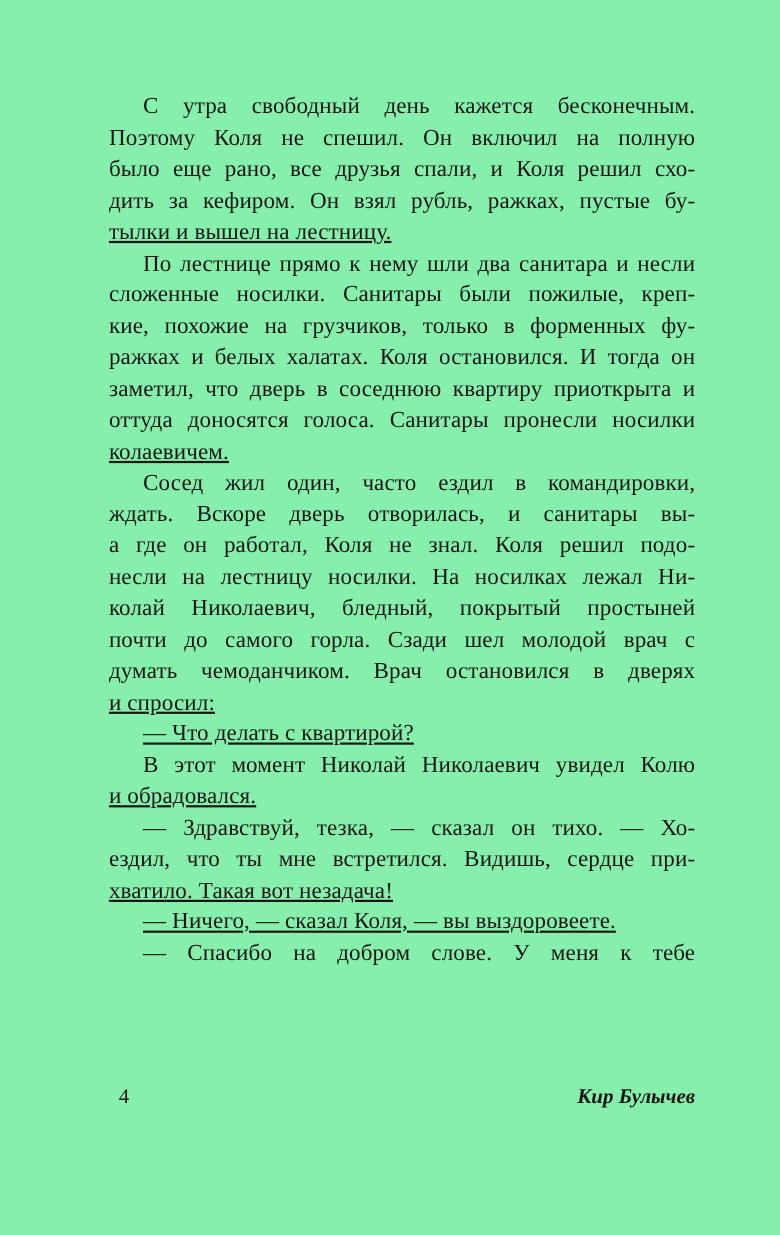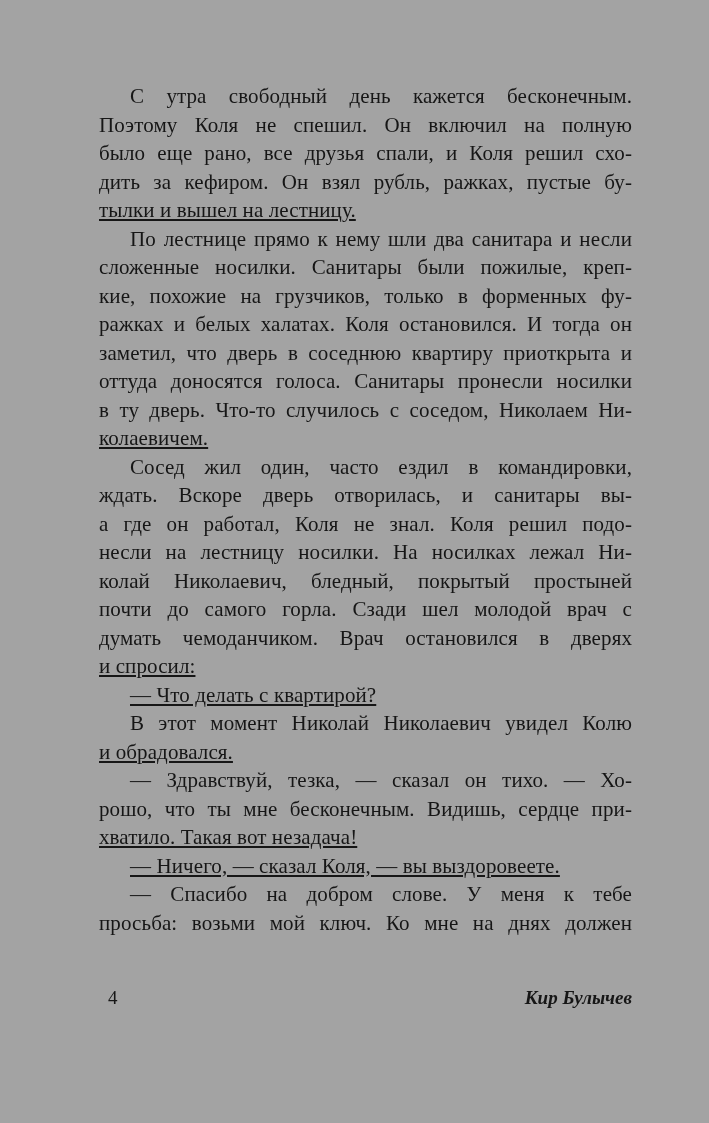--- a/index.html
+++ b/index.html
@@ -11,21 +11,21 @@
     height: 1123px;
     position: relative;
     background: #ffffff;
     font-family: "Liberation Serif", "DejaVu Serif", serif;
     color: #161616;
     overflow: hidden;
   }
   .page {
     position: absolute;
     inset: 0;
-    background: #a3a3a3;
+    background: #86efac;
   }
   .text-block {
     position: absolute;
     left: 99px;
     top: 82px;
     width: 533px;
     font-size: 21px;
     line-height: 28.5px;
     letter-spacing: 0.1px;
   }
@@ -80,21 +80,20 @@
         <div class="line">дить за кефиром. Он взял рубль, ражках, пустые бу-</div>
         <div class="line last">тылки и вышел на лестницу.</div>
       </div>
       <div class="paragraph">
         <div class="line first">По лестнице прямо к нему шли два санитара и несли</div>
         <div class="line">сложенные носилки. Санитары были пожилые, креп-</div>
         <div class="line">кие, похожие на грузчиков, только в форменных фу-</div>
         <div class="line">ражках и белых халатах. Коля остановился. И тогда он</div>
         <div class="line">заметил, что дверь в соседнюю квартиру приоткрыта и</div>
         <div class="line">оттуда доносятся голоса. Санитары пронесли носилки</div>
-        <div class="line">в ту дверь. Что-то случилось с соседом, Николаем Ни-</div>
         <div class="line last">колаевичем.</div>
       </div>
       <div class="paragraph">
         <div class="line first">Сосед жил один, часто ездил в командировки,</div>
         <div class="line">ждать. Вскоре дверь отворилась, и санитары вы-</div>
         <div class="line">а где он работал, Коля не знал. Коля решил подо-</div>
         <div class="line">несли на лестницу носилки. На носилках лежал Ни-</div>
         <div class="line">колай Николаевич, бледный, покрытый простыней</div>
         <div class="line">почти до самого горла. Сзади шел молодой врач с</div>
         <div class="line">думать чемоданчиком. Врач остановился в дверях</div>
@@ -102,29 +101,28 @@
       </div>
       <div class="paragraph">
         <div class="line first last">— Что делать с квартирой?</div>
       </div>
       <div class="paragraph">
         <div class="line first">В этот момент Николай Николаевич увидел Колю</div>
         <div class="line last">и обрадовался.</div>
       </div>
       <div class="paragraph">
         <div class="line first">— Здравствуй, тезка, — сказал он тихо. — Хо-</div>
-        <div class="line">рошо, что ты мне бесконечным. Видишь, сердце при-</div>
+        <div class="line">ездил, что ты мне встретился. Видишь, сердце при-</div>
         <div class="line last">хватило. Такая вот незадача!</div>
       </div>
       <div class="paragraph">
         <div class="line first last">— Ничего, — сказал Коля, — вы выздоровеете.</div>
       </div>
       <div class="paragraph">
         <div class="line first">— Спасибо на добром слове. У меня к тебе</div>
-        <div class="line">просьба: возьми мой ключ. Ко мне на днях должен</div>
       </div>
     </div>
 
   <div class="footer">
     <span class="page-number">4</span>
     <span class="running-author">Кир Булычев</span>
   </div>
 
 </div>
 

